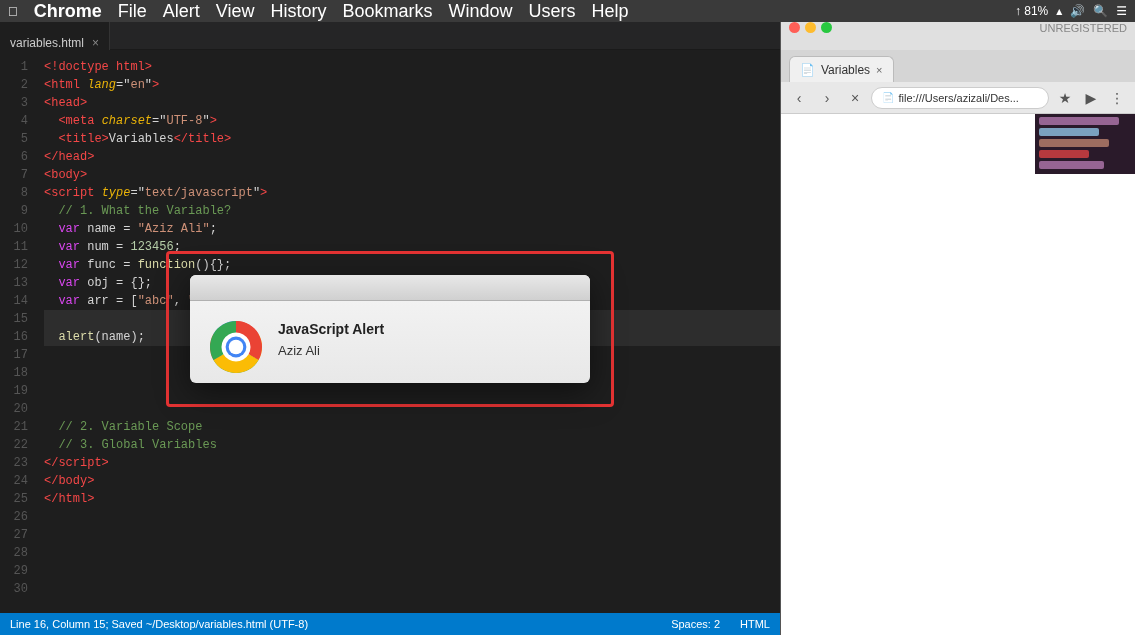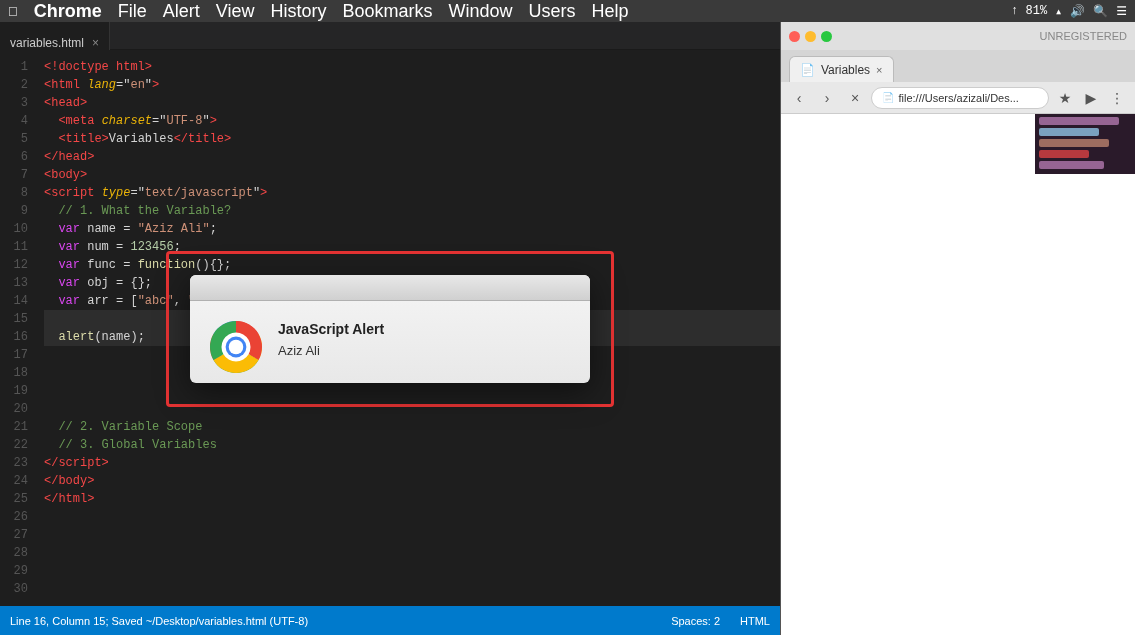--- a/index.html
+++ b/index.html
@@ -21,21 +21,20 @@
       z-index: 100;
     }
     .mac-menubar .menu-item { font-size: 18px; cursor: default; }
     .mac-menubar .menu-item.bold { font-weight: 700; }
     .mac-menubar .right-icons {
       margin-left: auto;
       display: flex;
       align-items: center;
       gap: 8px;
       font-size: 12px;
-      font-family: Liberation Mono, monospace;
     }
 
     
     .main-layout {
       display: flex;
       width: 100%;
       height: calc(635px - 22px);
     }
 
     
@@ -109,21 +108,21 @@
     .num { color: #b5cea8; } 
     .cm { color: #6a9955; } 
     .attr { color: #eab308; font-style: italic; } 
     .fn { color: #dcdcaa; } 
     .eq { color: #d4d4d4; }
     .plain { color: #d4d4d4; }
     .hl-line { background: #2d2d2d; display: block; }
 
     
     .status-bar {
-      height: 29px;
+      height: 22px;
       background: #007acc;
       display: flex;
       align-items: center;
       padding: 0 10px;
       color: #fff;
       font-size: 11px;
       gap: 20px;
     }
     .status-bar .right { margin-left: auto; display: flex; gap: 20px; }
 
@@ -202,21 +201,21 @@
       height: 100%;
       background: #f0f0f0;
       display: flex;
       flex-direction: column;
       border-left: 1px solid #555;
     }
     .browser-chrome {
       height: 28px;
       background: #e0e0e0;
       display: flex;
-      align-items: center;
+      align-items: flex-start;
       padding: 0 8px;
     }
     .traffic-lights { display: flex; gap: 5px; align-items: center; }
     .tl { width: 11px; height: 11px; border-radius: 50%; }
     .tl.red { background: #ff5f57; }
     .tl.yellow { background: #febc2e; }
     .tl.green { background: #28c840; }
     .browser-tabbar {
       height: 32px;
       background: #d5d5d5;

